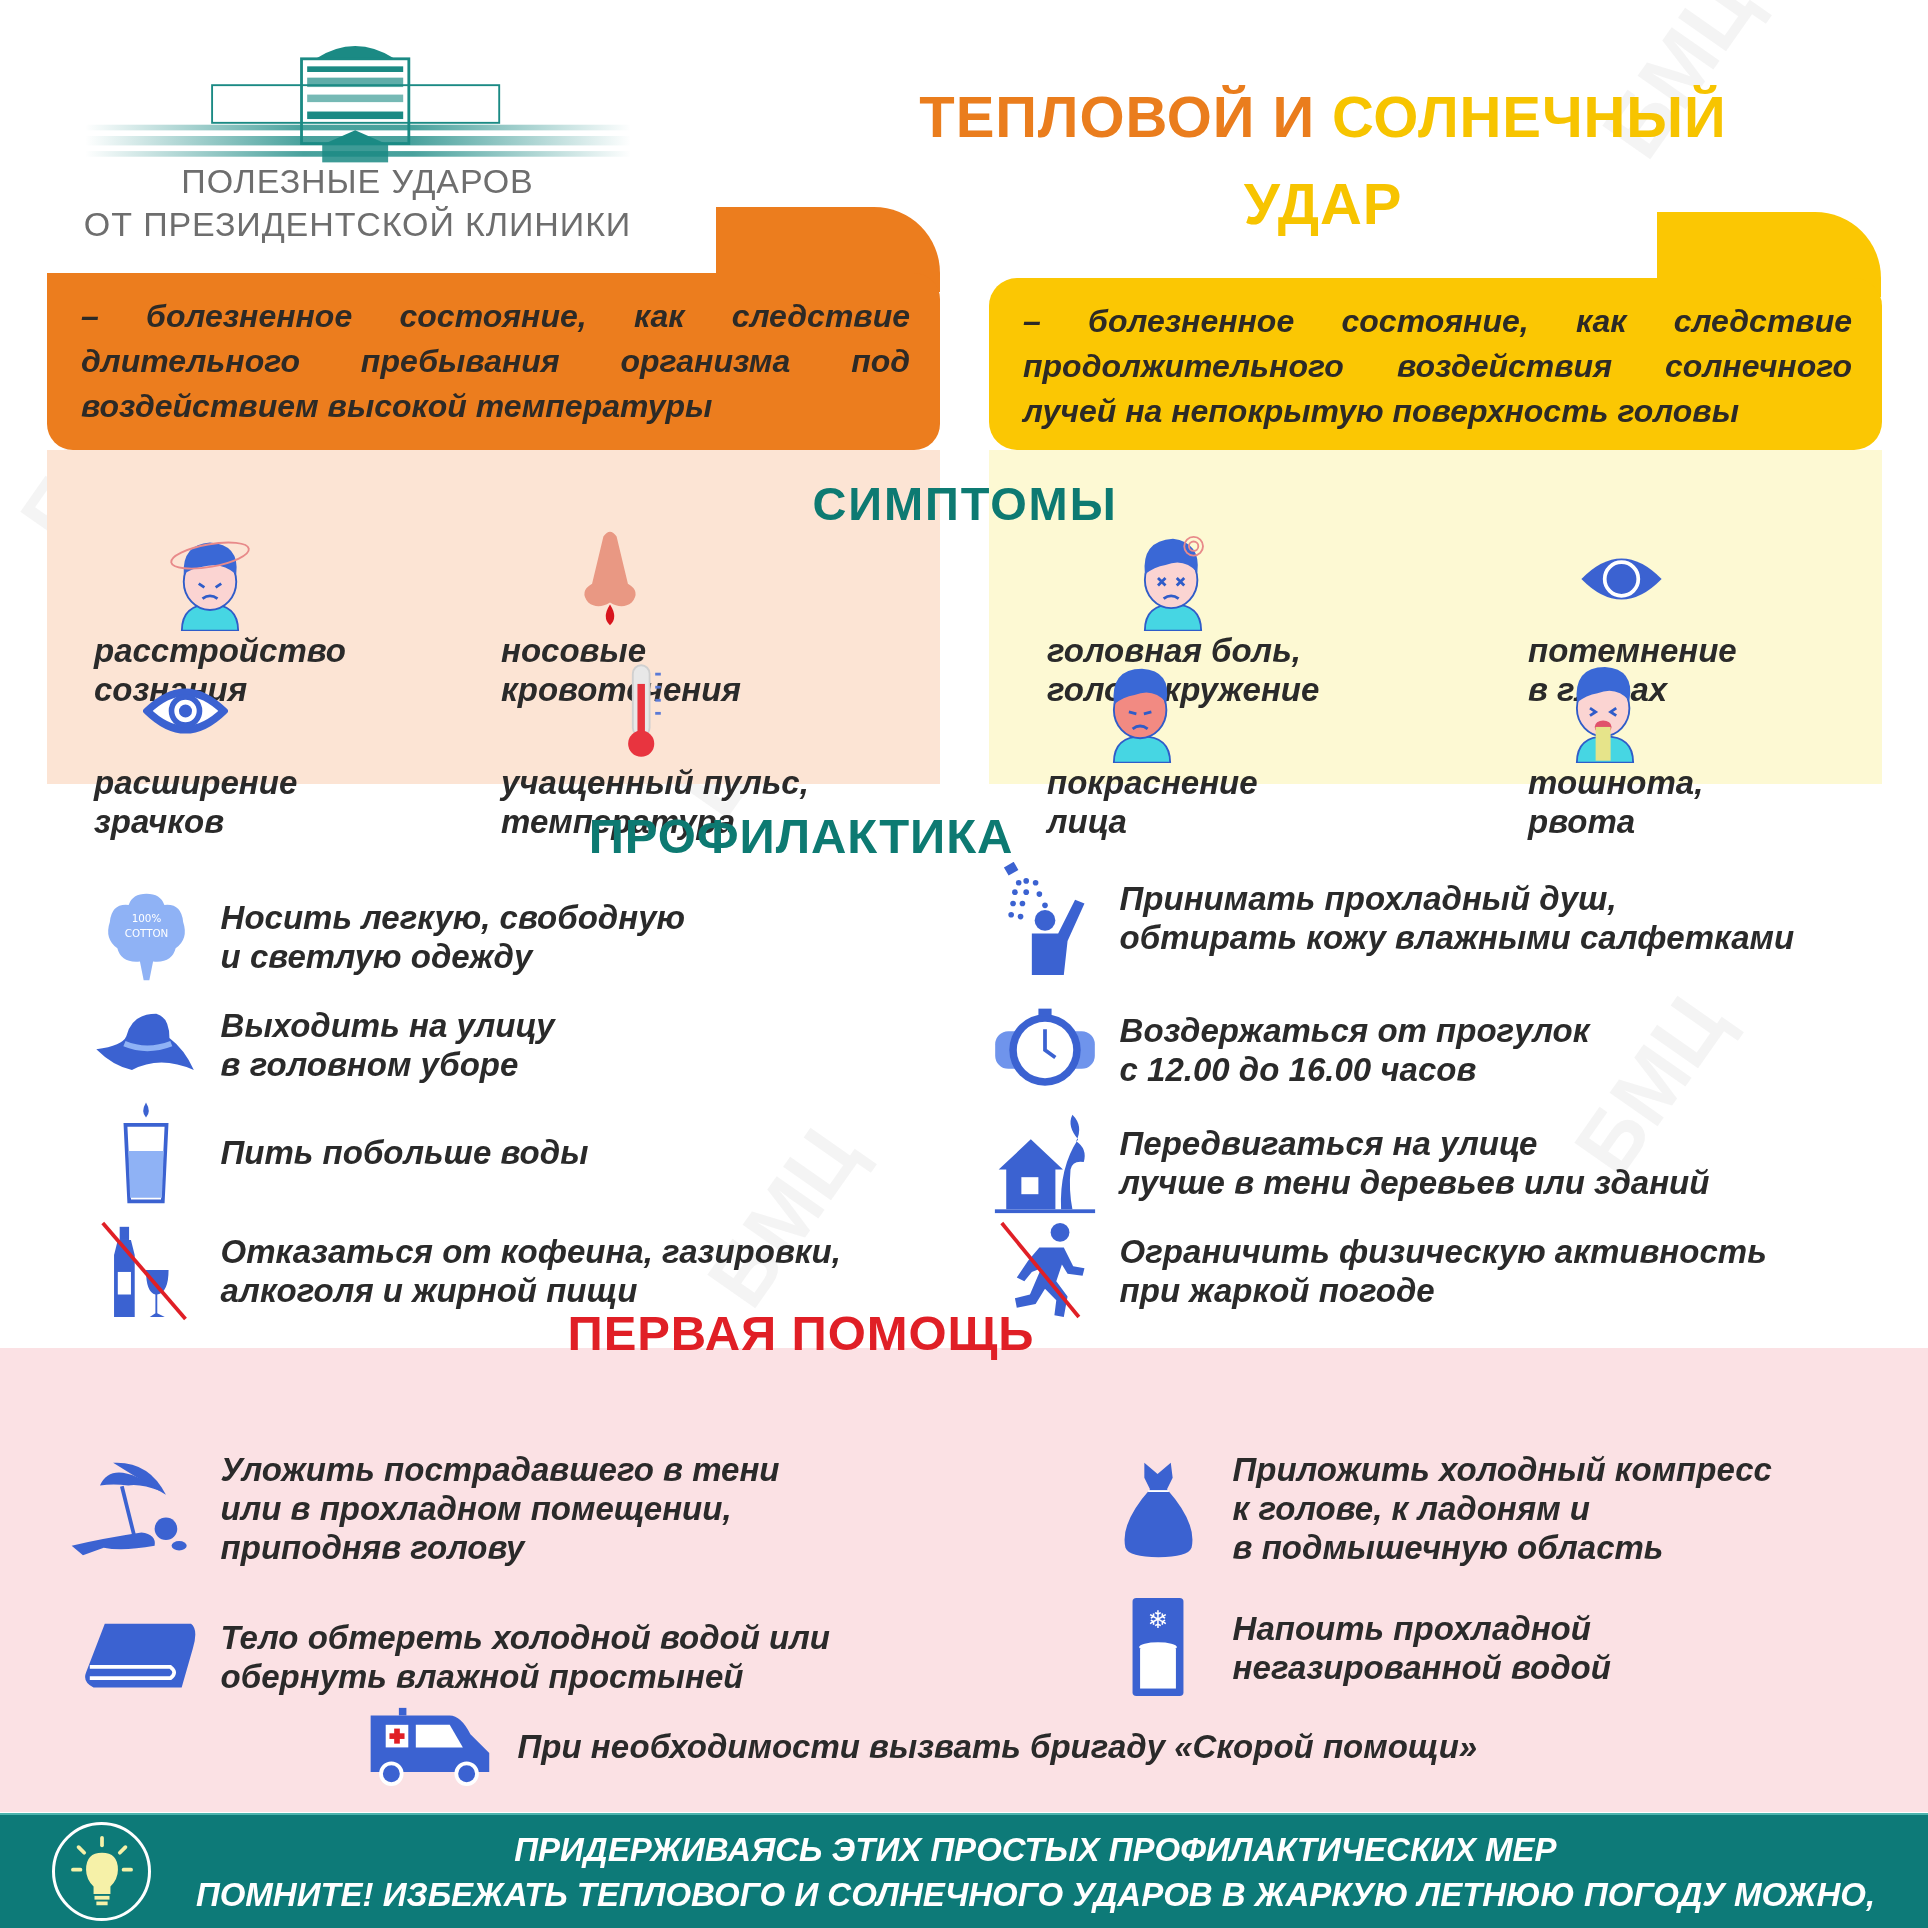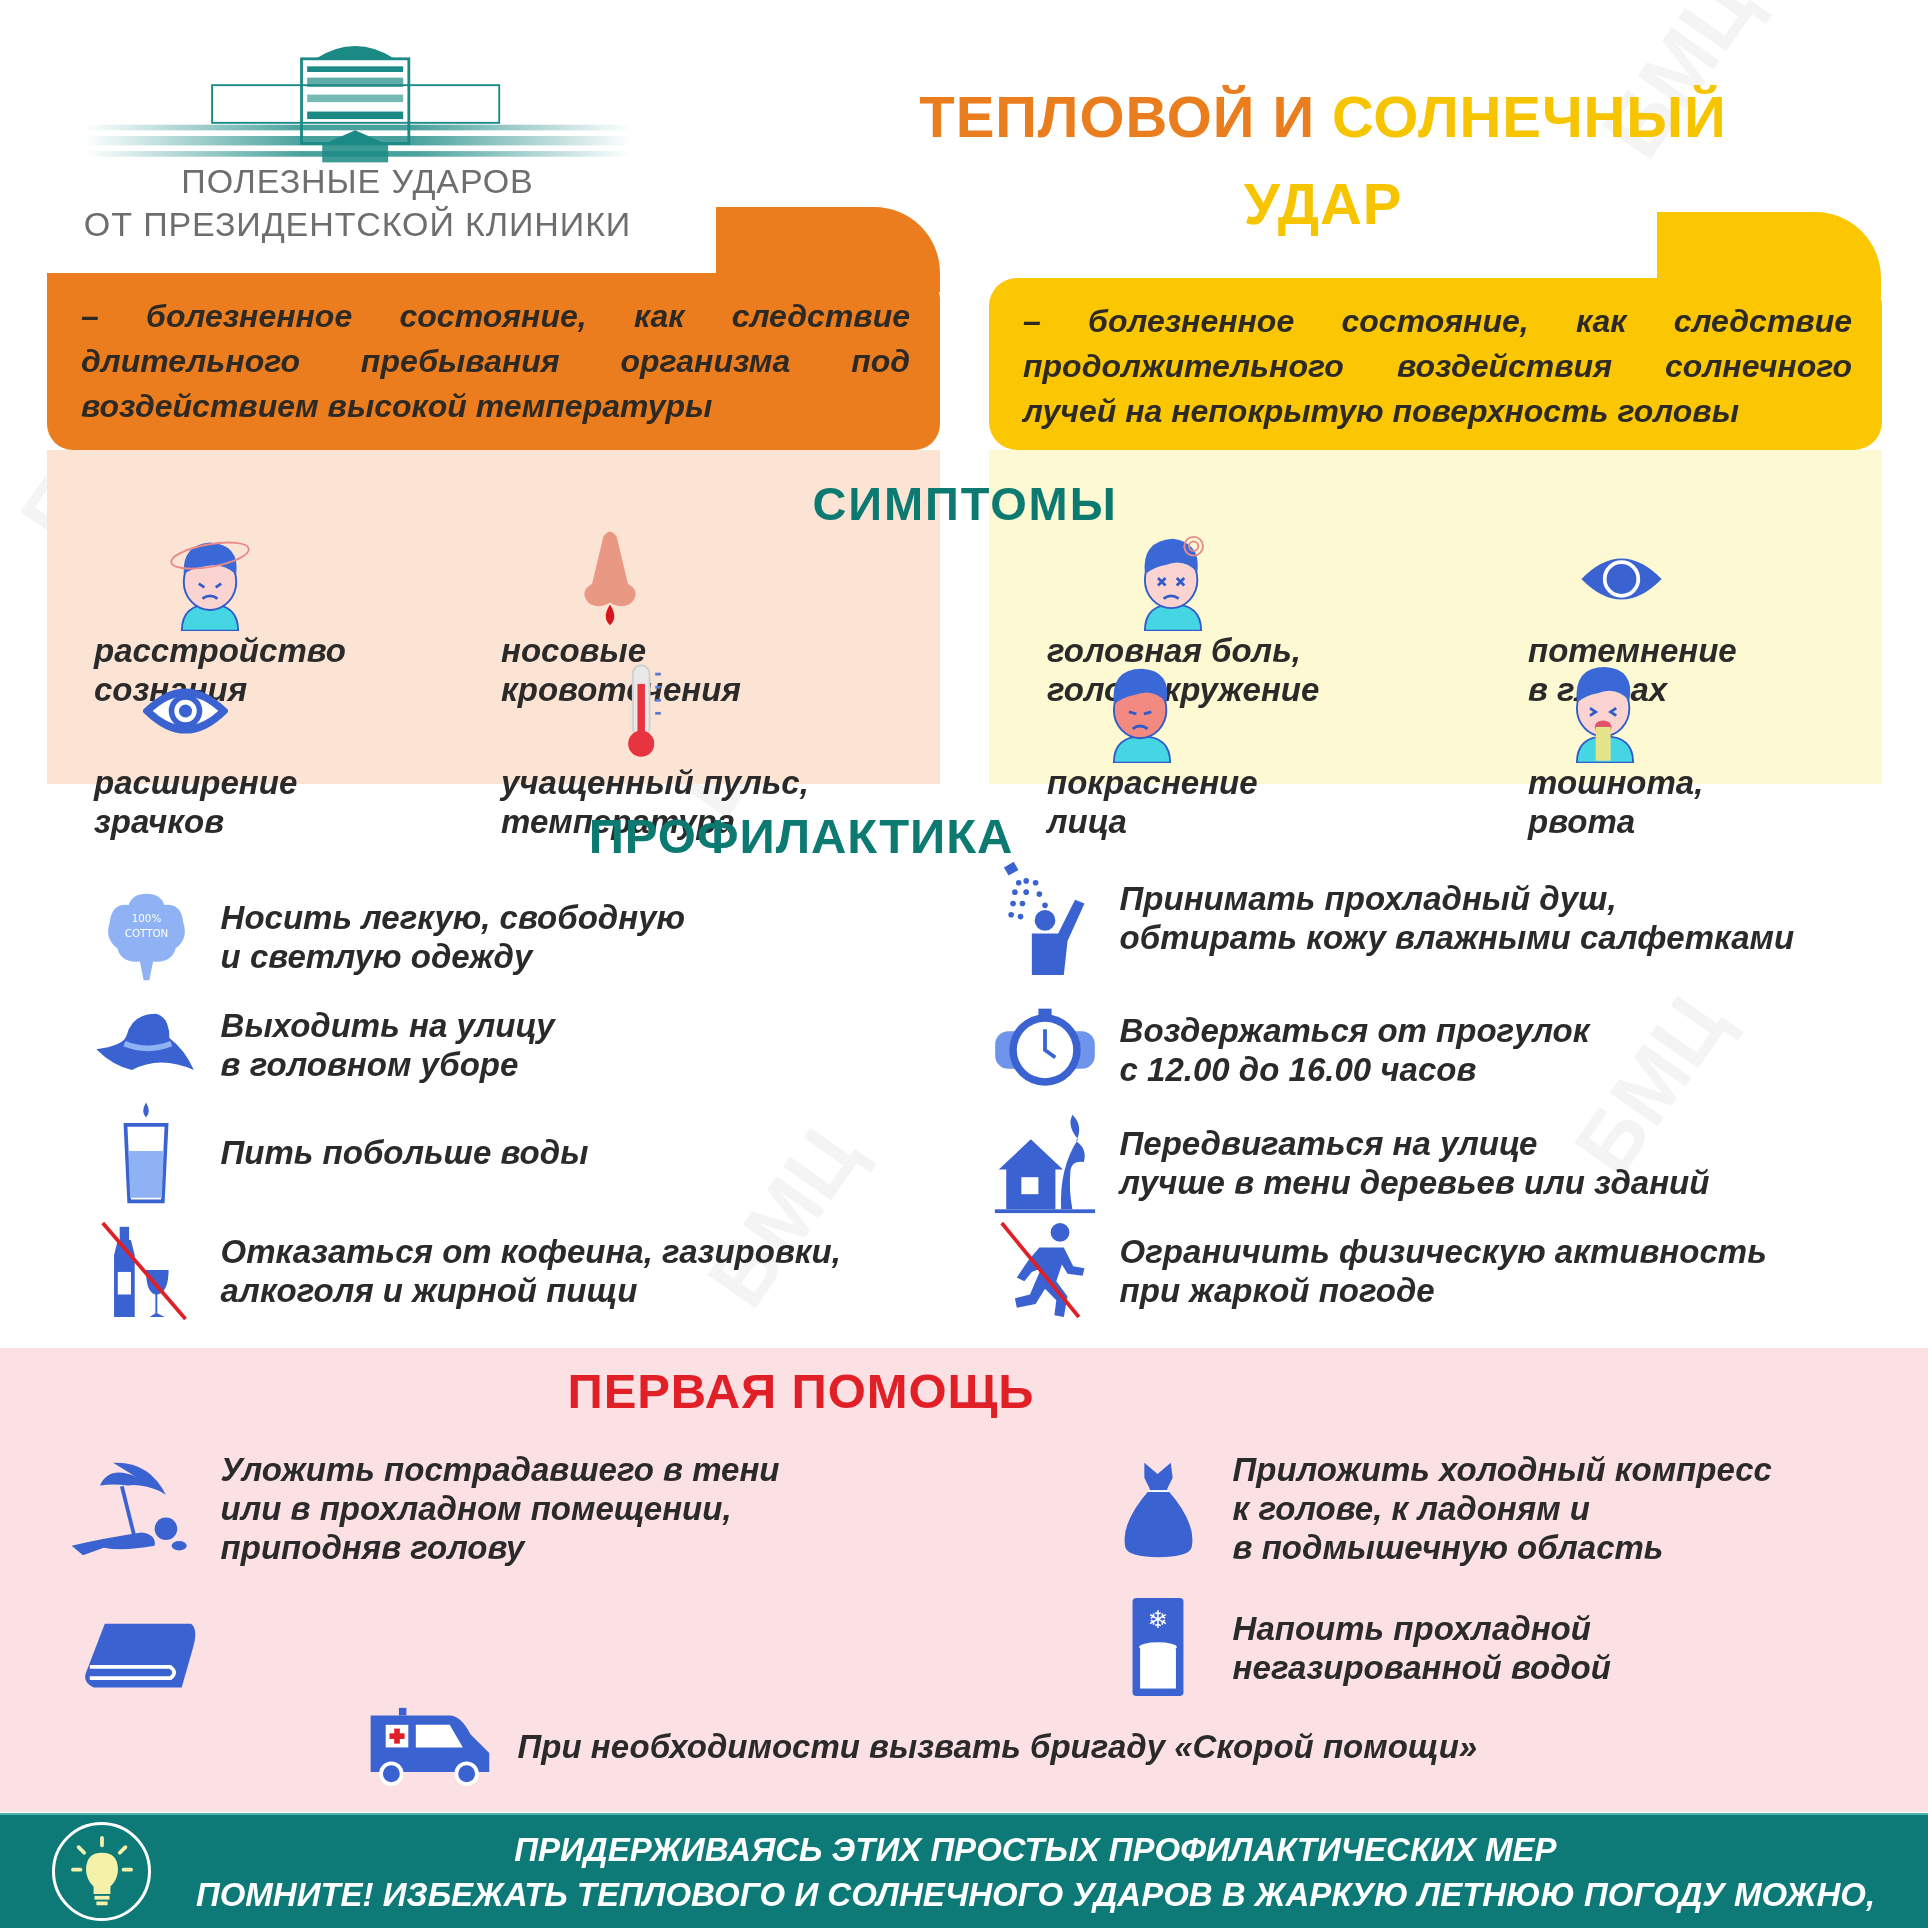--- a/index.html
+++ b/index.html
@@ -314,21 +314,21 @@
         <path d="M44 30 L70 30 L80 50 L92 52 L90 60 L74 58 L68 48 L62 66 L74 82 L70 104 L60 102 L62 86 L50 74 L40 90 L20 94 L18 84 L34 80 L46 52 L36 56 L28 66 L20 62 L32 44 Z"></path>
       </g>
       <line x1="4" y1="4" x2="86" y2="104" stroke="#e01f26" stroke-width="4"></line>
     </svg>
   </div>
   <div class="prev-label">Ограничить физическую активность
 при жаркой погоде</div>
 </div>
 
 <div class="abs aid-bg"></div>
-<div class="sec-title" style="top:1363px;color:#e01f26;text-align:center;">ПЕРВАЯ ПОМОЩЬ</div>
+<div class="sec-title" style="top:1305px;color:#e01f26;text-align:center;">ПЕРВАЯ ПОМОЩЬ</div>
 
 <div class="prev-item" style="left:66px;top:1450px;">
   <div class="prev-icon" style="width:132px;">
     <svg width="132" height="104" viewBox="0 0 140 110">
       <g fill="#3b62d1">
         <path d="M50 6 Q88 4 106 40 Q82 26 50 6Z"></path>
         <path d="M50 6 Q26 30 44 44 Q62 20 50 6Z" opacity="0"></path>
         <path d="M36 30 Q50 0 100 36 Q80 28 66 30 Q50 28 36 30Z"></path>
         <rect x="64" y="30" width="4" height="54" transform="rotate(-14 66 58)"></rect>
         <circle cx="106" cy="76" r="12"></circle>
@@ -352,20 +352,22 @@
 к голове, к ладоням и
 в подмышечную область</div>
 </div>
 <div class="prev-item" style="left:80px;top:1605px;">
   <div class="prev-icon" style="width:118px;">
     <svg width="118" height="75" viewBox="0 0 125 80">
       <path d="M26 4 L118 4 Q126 10 120 30 L108 72 L14 72 Q2 66 6 56 Z" fill="#3b62d1"></path>
       <path d="M10 50 L96 50 Q104 56 96 62 L10 62" stroke="#ffffff" stroke-width="4" fill="none"></path>
     </svg>
   </div>
+  <div class="prev-label">Тело обтереть холодной водой или
+обернуть влажной простыней</div>
 </div>
 <div class="prev-item" style="left:1106px;top:1596px;">
   <div class="prev-icon">
     <svg width="66" height="104" viewBox="0 0 70 110">
       <rect x="8" y="2" width="54" height="104" rx="4" fill="#3b62d1"></rect>
       <text x="35" y="34" font-size="26" text-anchor="middle" fill="#ffffff">❄</text>
       <ellipse cx="35" cy="54" rx="20" ry="5" fill="#ffffff"></ellipse>
       <rect x="16" y="56" width="38" height="42" fill="#ffffff"></rect>
     </svg>
   </div>

